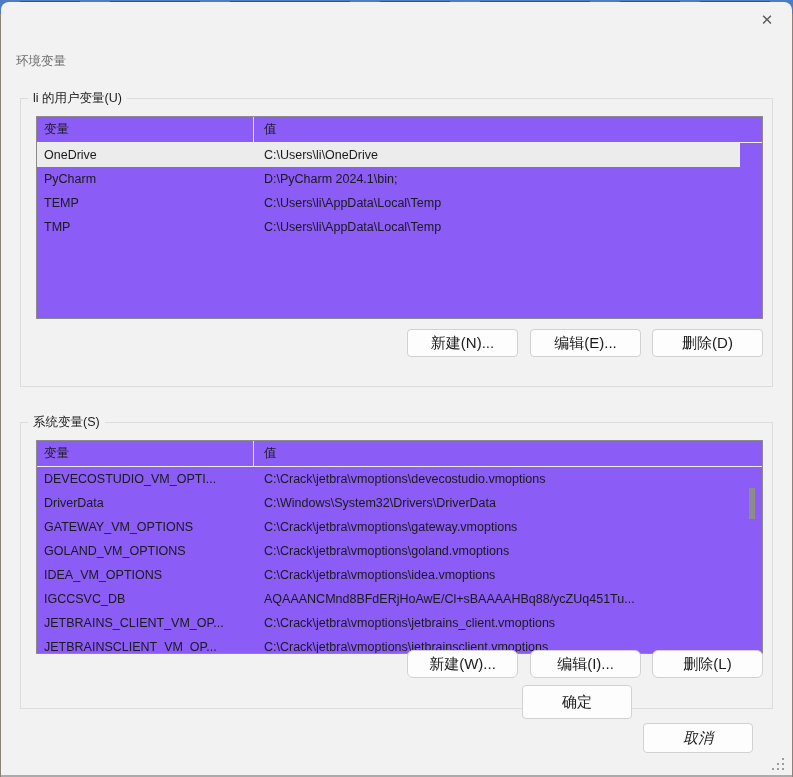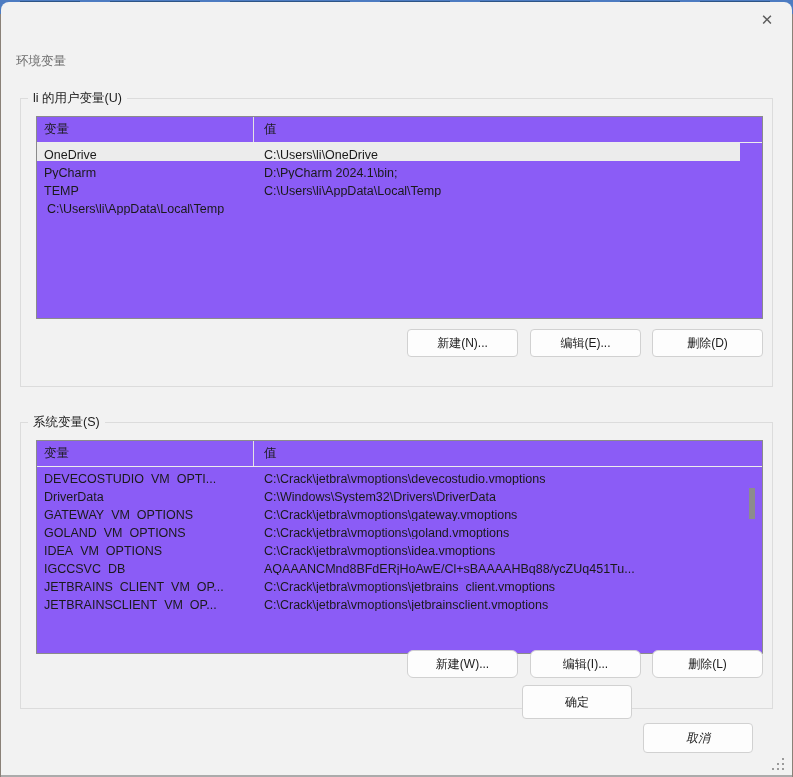--- a/index.html
+++ b/index.html
@@ -34,30 +34,30 @@
 
   .listview {
     position:absolute; left:15px; top:17px; width:727px; background:#8b5cf6;
     border:1px solid #8b8b8b; overflow:hidden;
   }
   .lv-user { height:203px; }
   .lv-system { height:214px; }
   .lv-header { display:flex; height:26px; line-height:25px; border-bottom:1px solid #ededed; }
   .lv-header .h1 { width:217px; padding-left:7px; border-right:1px solid #e3e3e3; }
   .lv-header .h2 { flex:1; padding-left:10px; }
-  .lv-row { display:flex; height:18px; line-height:24px; width:703px; white-space:nowrap; }
+  .lv-row { display:flex; height:24px; line-height:24px; width:703px; white-space:nowrap; }
   .lv-row.selected { background:#ececec; }
   .lv-row .c1 { width:217px; padding-left:7px; overflow:hidden; }
   .lv-row .c2 { flex:1; padding-left:10px; overflow:hidden; }
 
   .scroll-thumb { position:absolute; left:712px; top:47px; width:6px; height:31px; background:#8c8c8c; }
 
   .btn {
     position:absolute; height:28px; background:#fdfdfd; border:1px solid #d1d1d1;
-    border-radius:4px; font-size:12px; color:#1a1a1a; font-family:inherit;
+    border-radius:4px; font-size:15px; color:#1a1a1a; font-family:inherit;
     text-align:center; cursor:pointer;
   }
   .row1 { top:327px; } .row2 { top:648px;border-radius:6px; }
   .b-new { left:406px; width:111px; }
   .b-edit { left:529px; width:111px; }
   .b-del { left:651px; width:111px; }
   .b-ok { left:521px; top:683px; width:110px; height:34px; }
   .b-cancel { left:642px; top:721px; width:110px; height:30px;font-style:italic; }
 
   .resize-grip {
@@ -101,20 +101,21 @@
       </div>
       <div class="lv-row">
         <div class="c1">PyCharm</div>
         <div class="c2">D:\PyCharm 2024.1\bin;</div>
       </div>
       <div class="lv-row">
         <div class="c1">TEMP</div>
         <div class="c2">C:\Users\li\AppData\Local\Temp</div>
       </div>
       <div class="lv-row">
+        <div class="c1">TMP</div>
         <div class="c2">C:\Users\li\AppData\Local\Temp</div>
       </div>
     </div>
   </div>
 
   <button class="btn row1 b-new">新建(N)...</button>
   <button class="btn row1 b-edit">编辑(E)...</button>
   <button class="btn row1 b-del">删除(D)</button>
 
   <div class="groupbox group-system">

